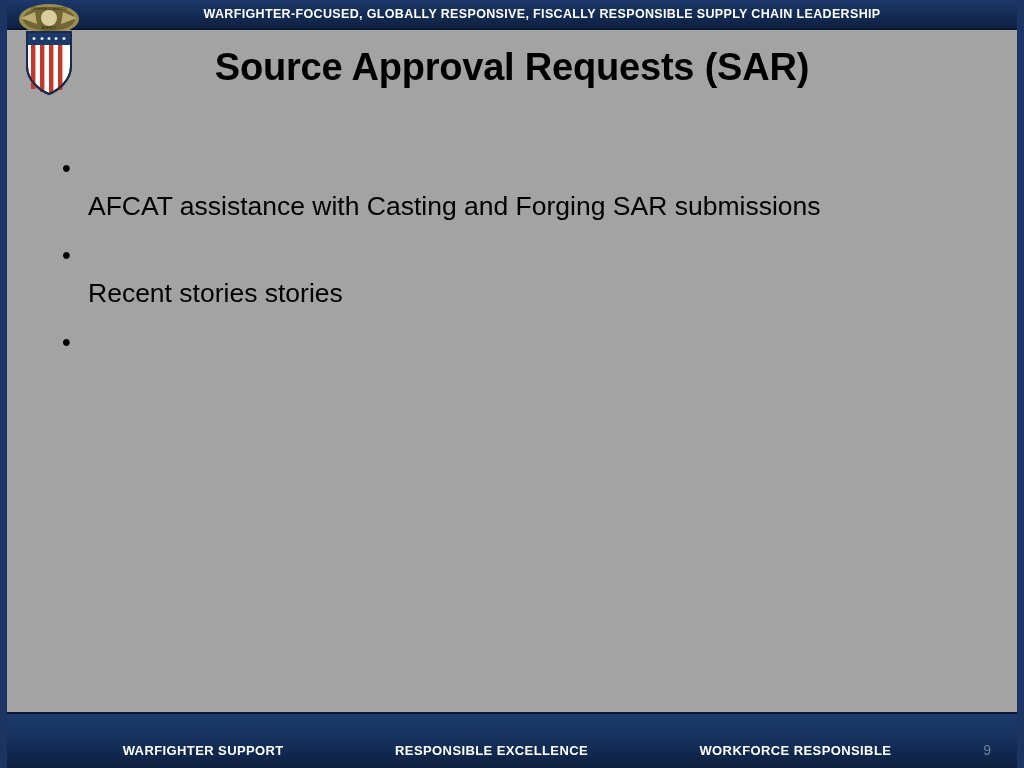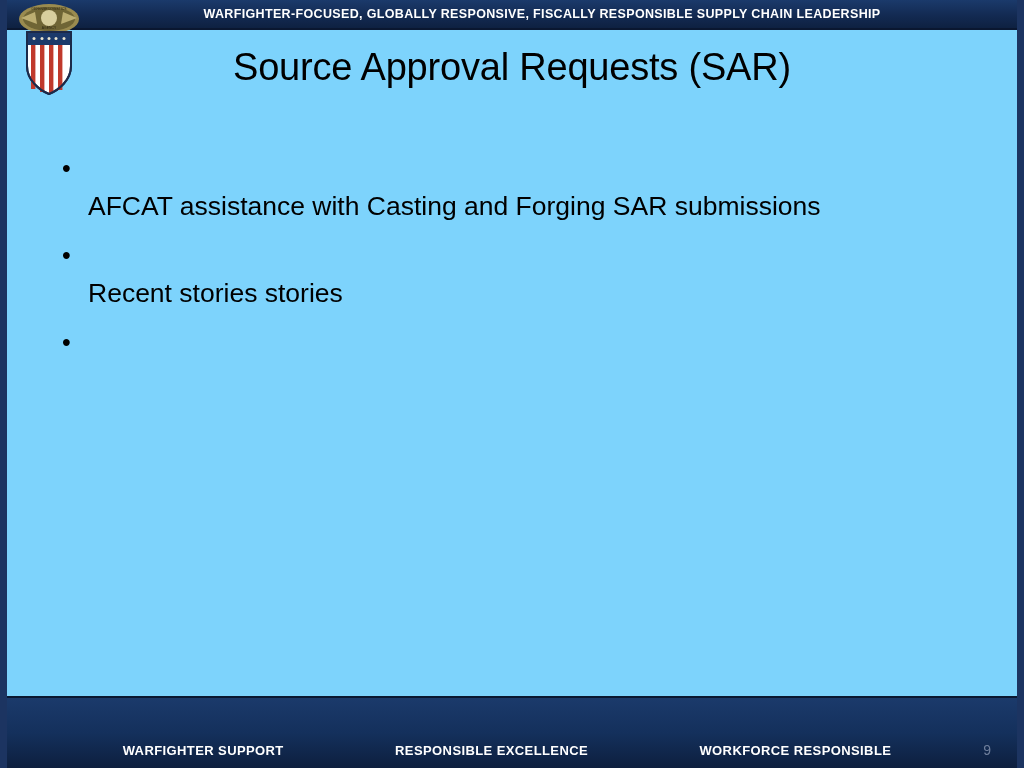--- a/index.html
+++ b/index.html
@@ -11,21 +11,21 @@
   body {
     font-family: "Liberation Sans", sans-serif;
     background: #ffffff;
     position: relative;
   }
 
   
   .slide {
     position: absolute;
     inset: 0;
-    background: #7dd3fc;
+    background: #a3a3a3;
     border-left: 7px solid #1c3461;
     border-right: 7px solid #1c3461;
   }
 
   
   .header-band {
     position: absolute;
     top: 0; left: 0; right: 0;
     height: 30px;
     background: #132c57;
@@ -56,21 +56,21 @@
   }
 
   
   .title {
     position: absolute;
     top: 46px;
     left: 0;
     right: 0;
     text-align: center;
     font-size: 38px;
-    font-weight: normal;
+    font-weight: bold;
     color: #000000;
     letter-spacing: -0.2px;
   }
 
   
   .body-content {
     position: absolute;
     top: 148px;
     left: 55px;
     right: 80px;
@@ -93,21 +93,21 @@
     line-height: 40px;
     color: #000000;
     max-width: 790px;
     margin-top: 38px;
   }
 
   
   .footer-band {
     position: absolute;
     left: 0; right: 0; bottom: 0;
-    height: 72px;
+    height: 56px;
     background: #132c57;
     background: linear-gradient(180deg, #1b3a6b 0%, #14305c 50%, #0d1f3e 100%);
     border-top: 2px solid #0a1730;
   }
   .footer-inner {
     position: absolute;
     left: 0; right: 0;
     bottom: 10px;
     display: flex;
     align-items: center;

